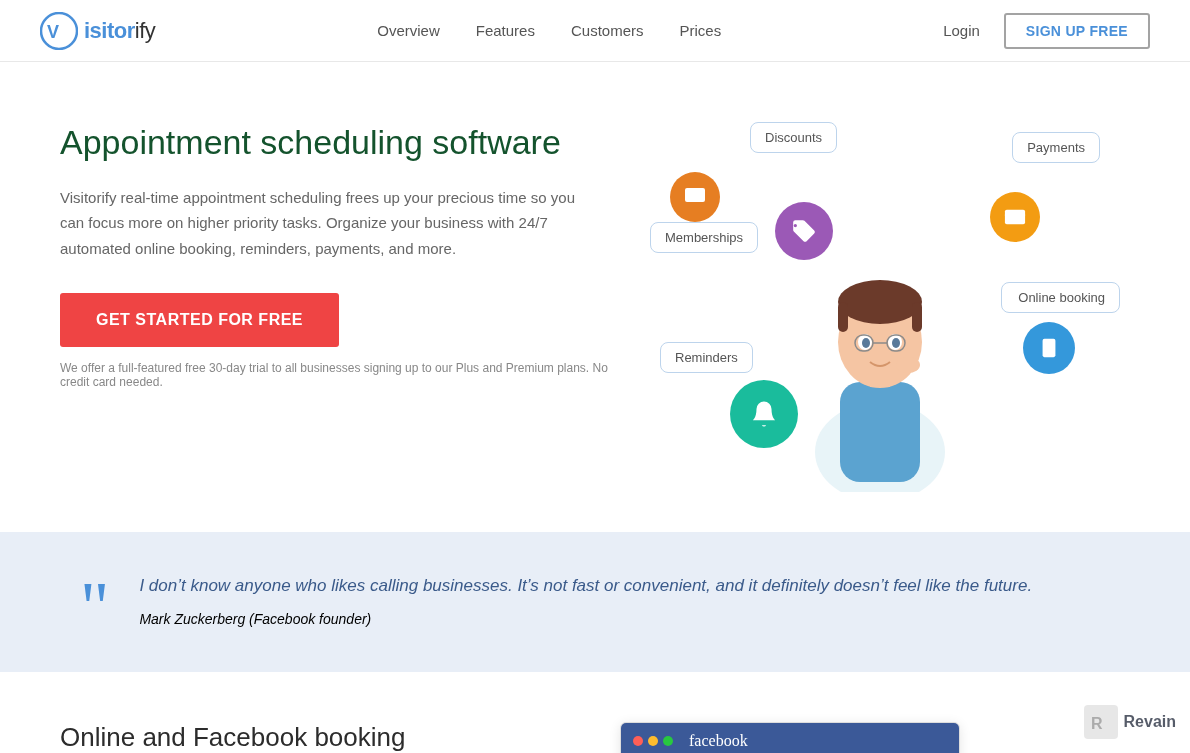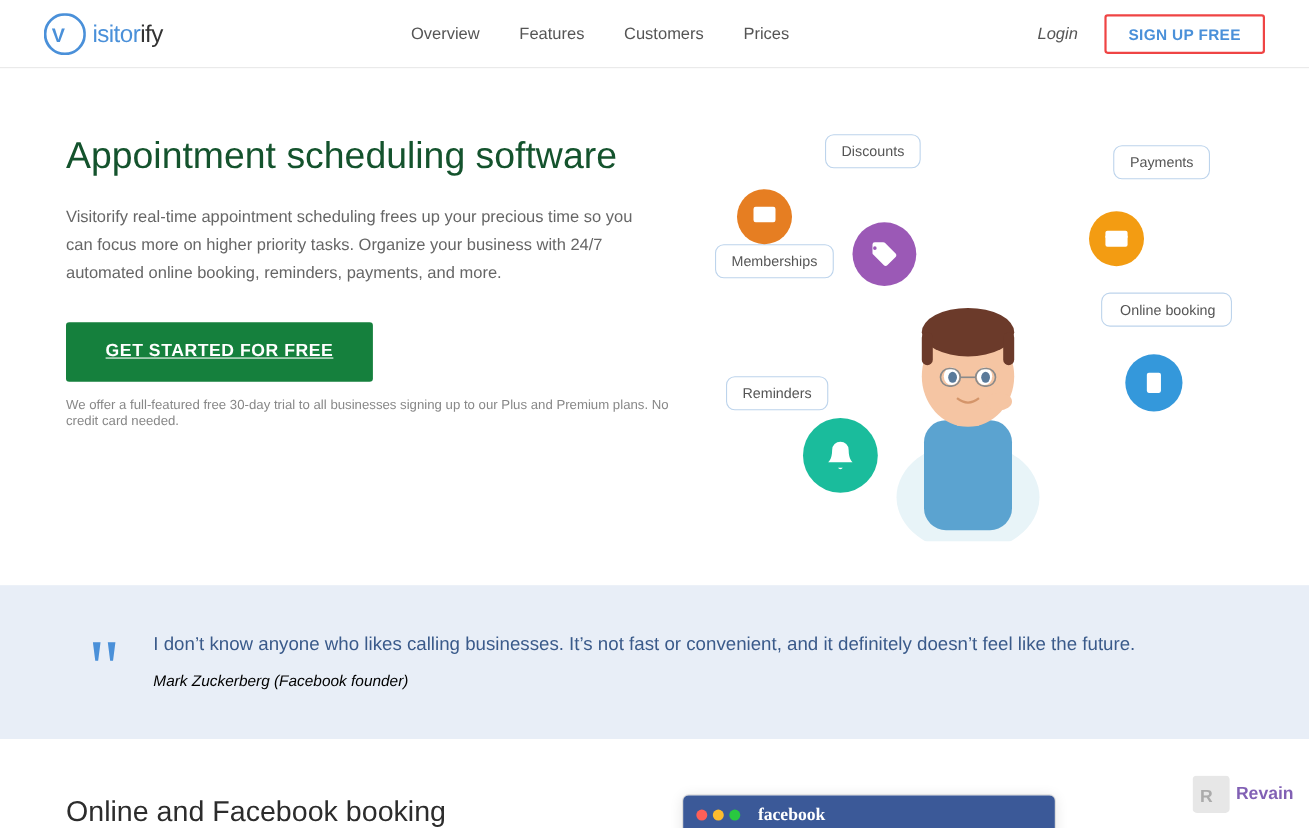--- a/index.html
+++ b/index.html
@@ -23,21 +23,21 @@
     .logo-icon {
       width: 38px;
       height: 38px;
     }
     .logo-text {
       font-size: 22px;
       font-weight: 400;
       color: #333;
       letter-spacing: -0.5px;
     }
-    .logo-text span { color: #4a90d9; font-weight: 400; }
+    .logo-text span { color: #4a90d9; font-weight: 700; }
     nav {
       display: flex;
       align-items: flex-start;
       gap: 36px;
     }
     nav a {
       font-size: 15px;
       color: #555;
       text-decoration: none;
       cursor: pointer;
@@ -45,24 +45,23 @@
     .header-right {
       display: flex;
       align-items: center;
       gap: 24px;
     }
     .login-link {
       font-size: 15px;
       color: #555;
       cursor: pointer;
       text-decoration: none;
-      font-style: italic;
     }
     .signup-btn {
-      border: 2px solid #ef4444;
+      border: 2px solid #a3a3a3;
       color: #4a90d9;
       background: #fff;
       padding: 8px 20px;
       font-size: 14px;
       font-weight: 600;
       cursor: pointer;
       border-radius: 3px;
       letter-spacing: 0.3px;
     }
 
@@ -88,31 +87,30 @@
       margin-bottom: 22px;
     }
     .hero-desc {
       font-size: 15px;
       color: #666;
       line-height: 1.7;
       margin-bottom: 32px;
       max-width: 520px;
     }
     .cta-btn {
-      background: #15803d;
+      background: #ef4444;
       color: #fff;
       border: none;
       padding: 18px 36px;
       font-size: 16px;
       font-weight: 700;
       cursor: pointer;
       border-radius: 3px;
       letter-spacing: 0.5px;
       text-transform: uppercase;
-      text-decoration: underline;
     }
     .trial-note {
       margin-top: 14px;
       font-size: 12px;
       color: #888;
     }
 
     
     .hero-right {
       flex: 0 0 500px;
@@ -125,21 +123,21 @@
       border-radius: 8px;
       padding: 7px 14px;
       font-size: 13px;
       color: #555;
       background: #fff;
       white-space: nowrap;
     }
     .bubble-discounts { top: 10px; left: 120px; }
     .bubble-payments { top: 20px; right: 30px; }
     .bubble-memberships { top: 110px; left: 20px; }
-    .bubble-online-booking { top: 154px; right: 10px; padding-left: 16px; }
+    .bubble-online-booking { top: 170px; right: 10px; padding-left: 16px; }
     .bubble-reminders { top: 230px; left: 30px; }
 
     .icon-circle {
       position: absolute;
       border-radius: 50%;
       display: flex;
       align-items: center;
       justify-content: center;
       color: #fff;
       font-size: 18px;
@@ -171,20 +169,21 @@
       font-size: 72px;
       color: #4a90d9;
       line-height: 0.7;
       font-family: Georgia, serif;
       margin-top: 10px;
       flex-shrink: 0;
     }
     .quote-content {}
     .quote-text {
       font-size: 17px;
+      font-style: italic;
       color: #3a5a8a;
       line-height: 1.6;
       margin-bottom: 12px;
     }
     .quote-author {
       font-size: 14px;
       font-style: italic;
       color: #000000;
     }
 
@@ -226,39 +225,39 @@
       gap: 8px;
     }
     .fb-dots { display: flex; gap: 5px; }
     .fb-dot { width: 10px; height: 10px; border-radius: 50%; }
     .fb-dot-r { background: #ff5f57; }
     .fb-dot-y { background: #febc2e; }
     .fb-dot-g { background: #28c840; }
     .fb-logo-text {
       color: #fff;
       font-size: 16px;
-      font-weight: 700;
+      font-weight: 400;
       margin-left: 8px;
       font-family: Georgia, serif;
     }
 
     
     .revain-watermark {
       position: fixed;
       bottom: 14px;
       right: 14px;
       display: flex;
       align-items: center;
       gap: 6px;
       opacity: 0.7;
     }
     .revain-text {
       font-size: 16px;
       font-weight: 700;
-      color: #4c1d95;
+      color: #0f172a;
     }
   </style>
 </head>
 <body>
 
 <header>
   <div class="logo-area">
     <svg class="logo-icon" viewBox="0 0 38 38">
       <circle cx="19" cy="19" r="18" fill="none" stroke="#4a90d9" stroke-width="2.5"></circle>
       <text x="7" y="26" font-size="18" font-weight="900" fill="#4a90d9" font-family="Arial">V</text>

